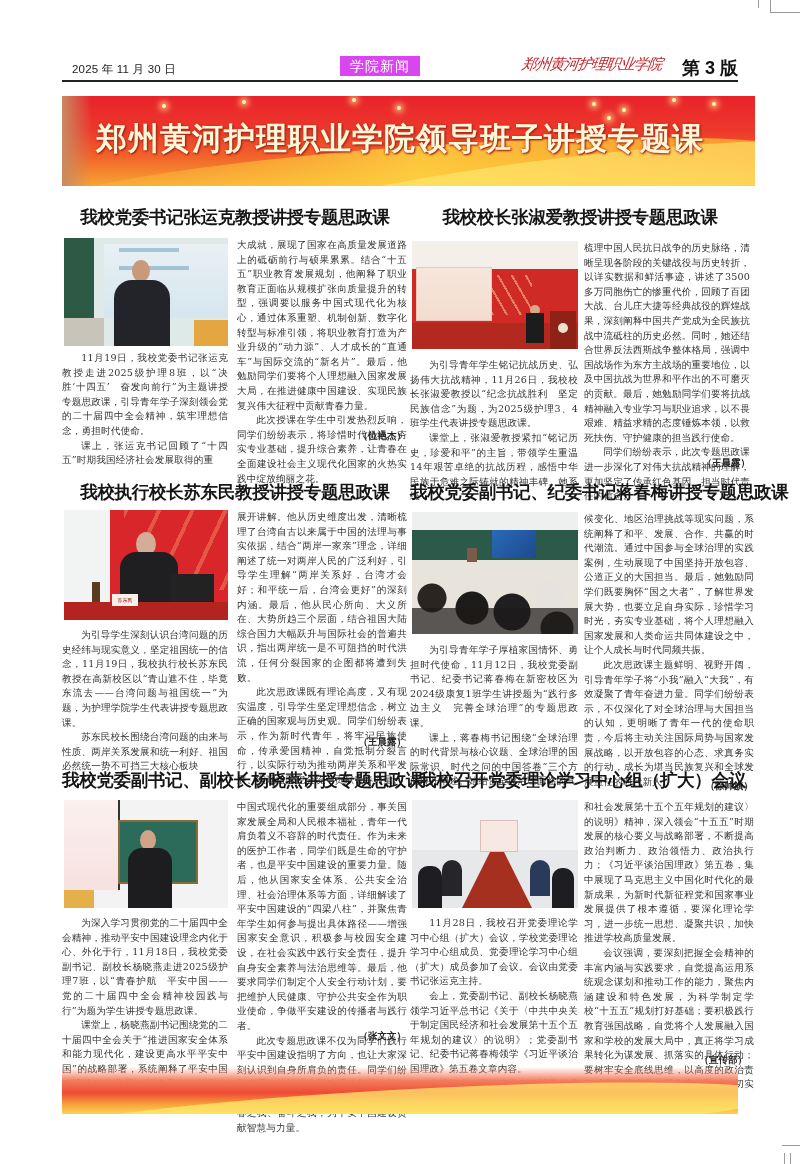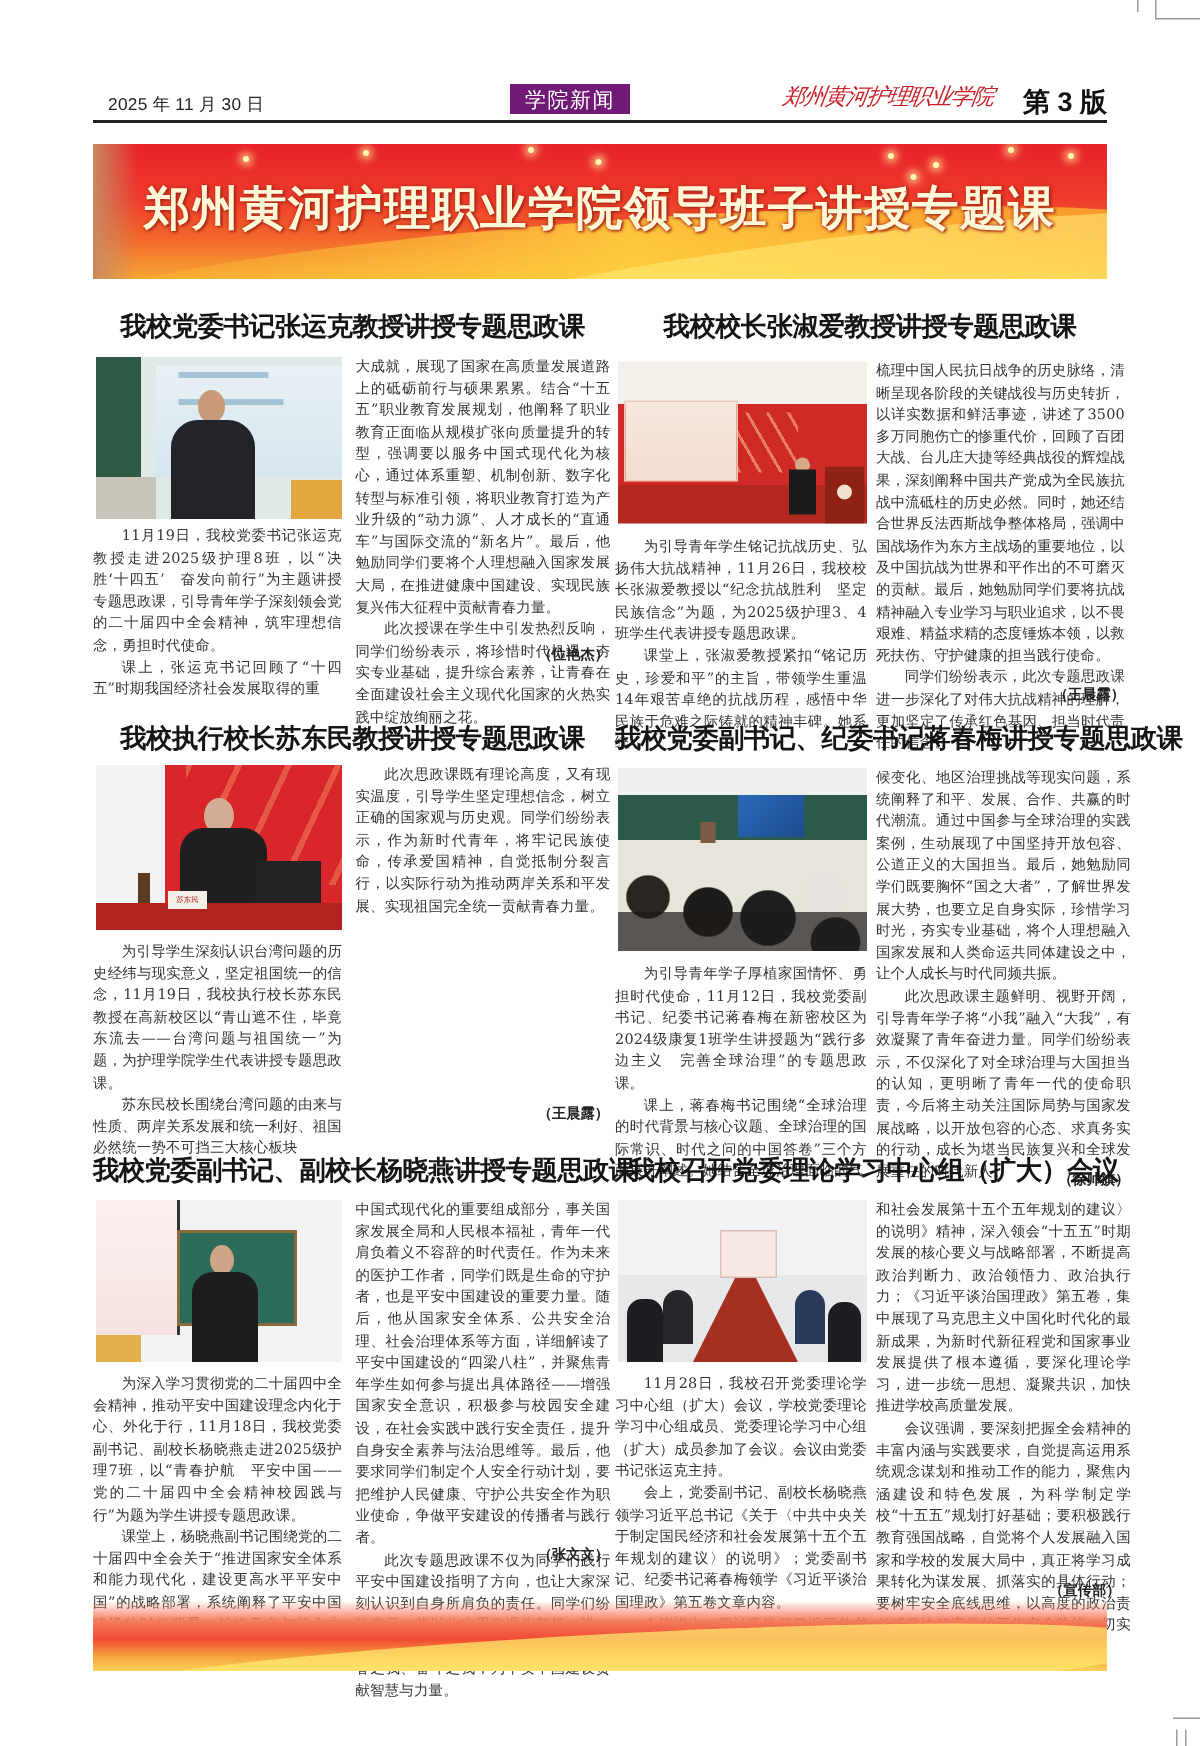--- a/index.html
+++ b/index.html
@@ -2,31 +2,31 @@
 <html><head>
 <meta charset="utf-8">
 <style>
   html, body { margin:0; padding:0; background:#ffffff; }
   body { width:800px; height:1164px; position:relative; overflow:hidden;
          font-family:"DejaVu Serif", "Liberation Serif", serif; color:#2a2a2a; }
   .crop-mark { position:absolute; background:#9a9a9a; }
   .masthead { position:absolute; left:62px; top:52px; width:676px; height:28px; }
   .mh-date { position:absolute; left:10px; top:10px; font-family:"Liberation Sans", sans-serif;
              font-size:11.5px; color:#222; letter-spacing:0.2px;text-align:center; }
-  .mh-section { position:absolute; left:278px; top:4px; width:80px; height:20px; background:#701a75;
+  .mh-section { position:absolute; left:278px; top:4px; width:80px; height:20px; background:#d946ef;
                 color:#fff; font-family:"Liberation Sans", sans-serif; font-size:14px;
                 text-align:center; line-height:20px; letter-spacing:1px; }
   .mh-logo { position:absolute; left:460px; top:3px; font-family:"DejaVu Serif", serif;
              font-style:italic; font-size:15px; color:#c8222a; letter-spacing:-1px; transform:skewX(-8deg); }
   .mh-page { position:absolute; right:0px; top:4px; font-family:"Liberation Sans", sans-serif;
              font-size:18px; font-weight:bold; color:#111; }
   .mh-rule { position:absolute; left:62px; top:80px; width:676px; height:2px; background:#222; }
 
   .banner { position:absolute; left:62px; top:96px; width:676px; height:90px; overflow:hidden;
-            background:linear-gradient(180deg,#e8222a 0%,#ee3a2c 40%,#f2682a 70%,#f7a533 100%); }
+            background:linear-gradient(180deg,#e8222a 0%,#ee3a2c 40%,#f2682a 70%,#f7a533 100%);padding-left:17px; }
   .banner .wave1 { position:absolute; left:-40px; top:50px; width:800px; height:80px; border-radius:50%;
                    background:linear-gradient(90deg,rgba(255,220,60,0.0),rgba(255,214,64,0.85),rgba(255,190,40,0.6));
                    transform:rotate(-4deg); }
   .banner .wave2 { position:absolute; left:200px; top:62px; width:600px; height:60px; border-radius:50%;
                    background:rgba(255,236,120,0.55); transform:rotate(-7deg); }
   .banner .left-fade { position:absolute; left:0; top:0; width:30px; height:90px;
                        background:linear-gradient(90deg,#c98a62,rgba(232,34,42,0)); }
   .banner .spark { position:absolute; width:4px; height:4px; border-radius:50%; background:#fff6b0;
                    box-shadow:0 0 6px 2px rgba(255,240,150,0.9); }
   .banner-title { position:absolute; left:0; top:22px; width:676px; text-align:center;
@@ -136,20 +136,21 @@
     <div style="position:absolute;left:106px;top:64px;width:44px;height:28px;background:#222;"></div>
     <div style="position:absolute;left:28px;top:72px;width:8px;height:20px;background:#5a3b20;"></div>
     <div style="position:absolute;left:0;top:92px;width:164px;height:18px;background:#b3231f;"></div>
     <div style="position:absolute;left:48px;top:84px;width:26px;height:12px;background:#f5f0ea;font-size:5px;color:#a22;text-align:center;line-height:12px;">苏东民</div>
   </div>
   <div class="col" style="left:0;top:148px;width:166px;">
     <p>为引导学生深刻认识台湾问题的历史经纬与现实意义，坚定祖国统一的信念，11月19日，我校执行校长苏东民教授在高新校区以“青山遮不住，毕竟东流去——台湾问题与祖国统一”为题，为护理学院学生代表讲授专题思政课。</p>
     <p>苏东民校长围绕台湾问题的由来与性质、两岸关系发展和统一利好、祖国必然统一势不可挡三大核心板块</p>
   </div>
   <div class="col" style="left:175px;top:30px;width:170px;">
+    <p class="cont">展开讲解。他从历史维度出发，清晰梳理了台湾自古以来属于中国的法理与事实依据，结合“两岸一家亲”理念，详细阐述了统一对两岸人民的广泛利好，引导学生理解“两岸关系好，台湾才会好；和平统一后，台湾会更好”的深刻内涵。最后，他从民心所向、大义所在、大势所趋三个层面，结合祖国大陆综合国力大幅跃升与国际社会的普遍共识，指出两岸统一是不可阻挡的时代洪流，任何分裂国家的企图都将遭到失败。</p>
     <p>此次思政课既有理论高度，又有现实温度，引导学生坚定理想信念，树立正确的国家观与历史观。同学们纷纷表示，作为新时代青年，将牢记民族使命，传承爱国精神，自觉抵制分裂言行，以实际行动为推动两岸关系和平发展、实现祖国完全统一贡献青春力量。</p>
   </div>
   <span class="byline" style="right:2px;top:256px;">（王晨露）</span>
 </div>
 
 <div class="article" style="left:410px;top:480px;width:345px;height:280px;">
   <div class="a-title">我校党委副书记、纪委书记蒋春梅讲授专题思政课</div>
   <div class="photo" style="left:2px;top:32px;width:166px;height:122px;background:linear-gradient(180deg,#eeefef 0 18px,#2b5a4a 18px 48px,#e8e4dc 48px);">
     <div style="position:absolute;left:80px;top:18px;width:44px;height:28px;background:linear-gradient(135deg,#2a6ab8,#1c4a8e);"></div>
     <div style="position:absolute;left:55px;top:36px;width:10px;height:14px;background:#7a5a48;"></div>

